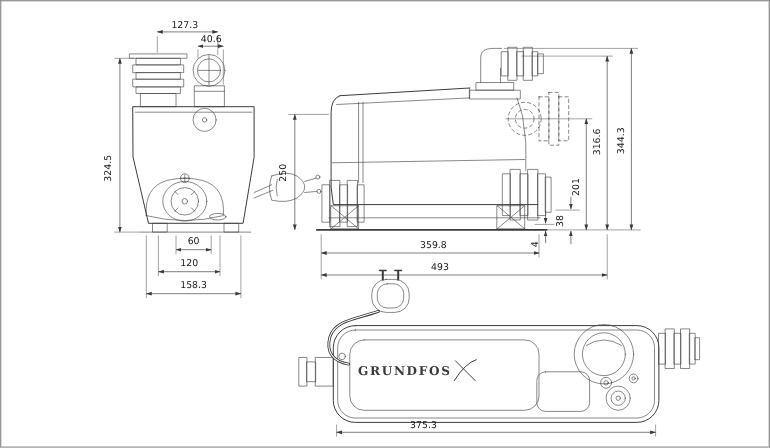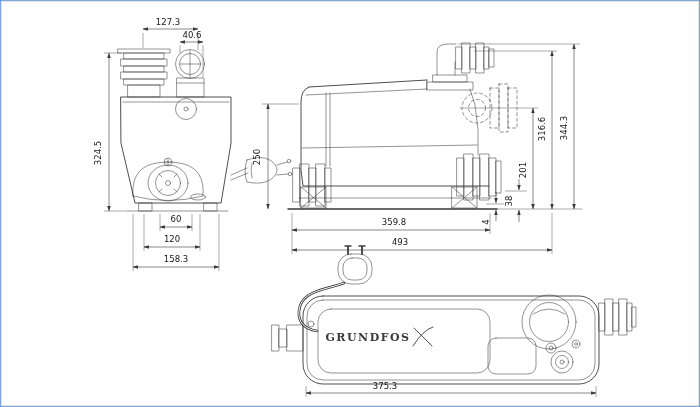--- a/index.html
+++ b/index.html
@@ -1,16 +1,16 @@
 <!DOCTYPE html>
 <html><head>
 <meta charset="utf-8">
 <style>
   html,body{margin:0;padding:0;background:#fff;}
-  .stage{width:700px;height:407px;position:relative;background:#3b82f6;overflow:hidden;}
+  .stage{width:700px;height:407px;position:relative;background:#737373;overflow:hidden;}
   svg{display:block;}
   .ln{fill:none;stroke:#3a3a3a;stroke-width:0.9;stroke-linejoin:round;stroke-linecap:round;}
   .tn{stroke-width:0.55;}
   .thick{stroke-width:1.5;}
   .dim{fill:none;stroke:#3a3a3a;stroke-width:0.6;}
   .ext{fill:none;stroke:#555;stroke-width:0.5;}
   .dash{stroke-dasharray:3,2.6;}
   .txt{font-family:"DejaVu Sans",sans-serif;font-size:8.5px;fill:#161616;}
   .logo{font-family:"DejaVu Serif",serif;font-size:11px;font-weight:bold;letter-spacing:1.5px;fill:#3a3a3a;}
   .mid{text-anchor:middle;}

